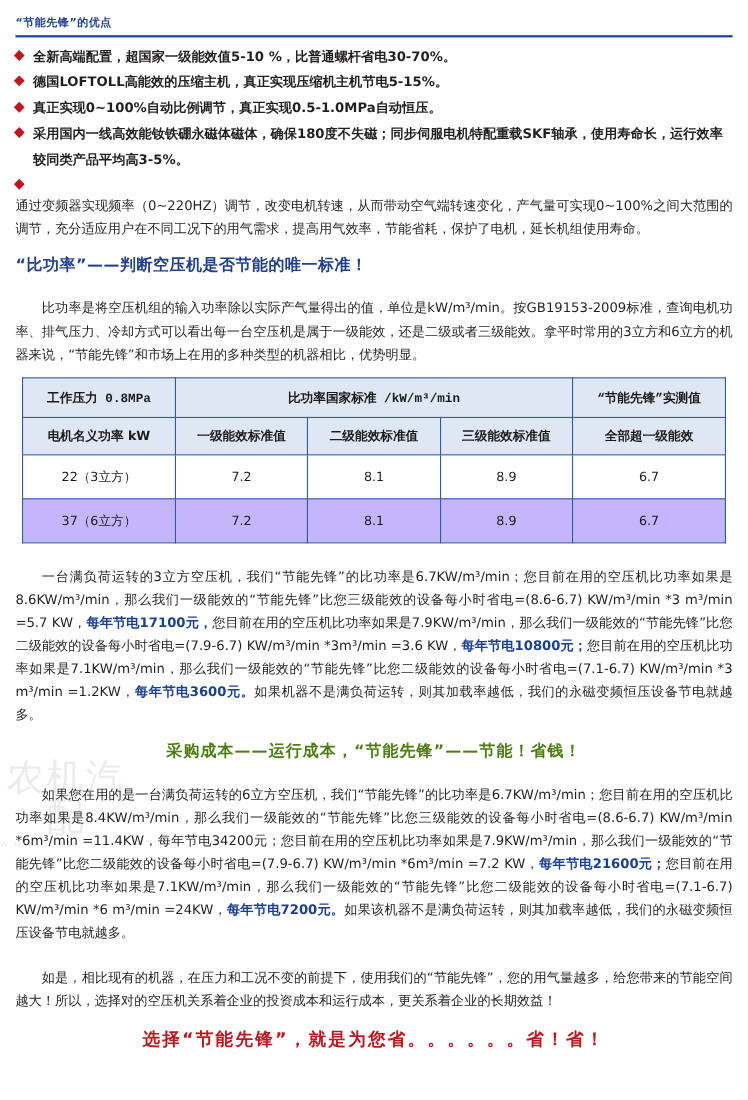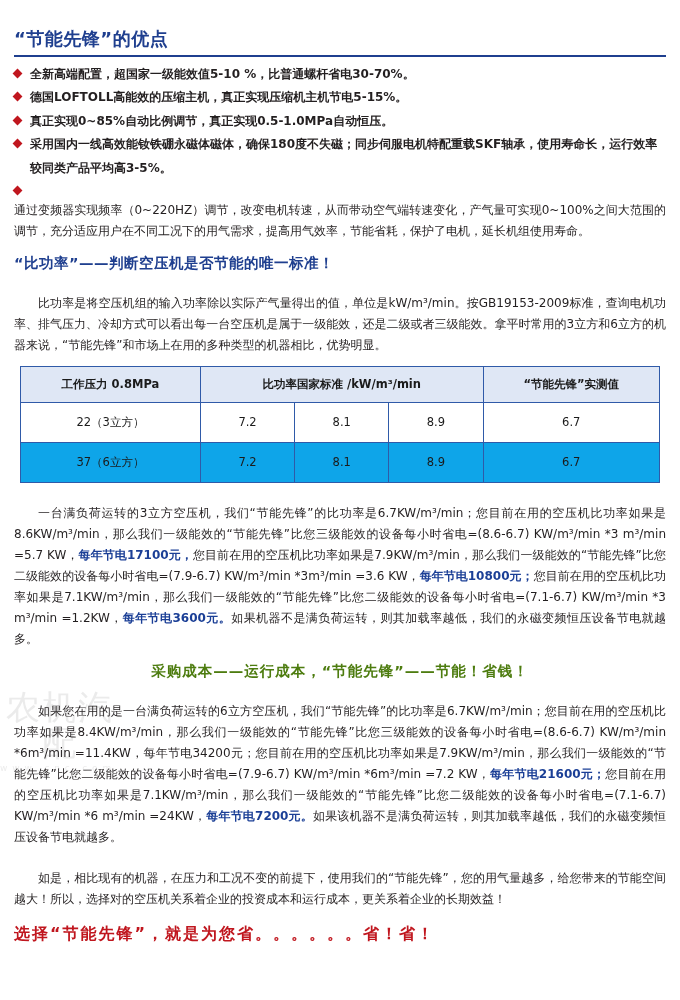--- a/index.html
+++ b/index.html
@@ -46,24 +46,24 @@
     letter-spacing: 1px;
     margin-top: 2px;
   }
   .content {
     position: relative;
     z-index: 2;
     padding: 10px 14px 0 14px;
   }
   h2.section-title {
     font-family: "DejaVu Sans", "Liberation Sans", sans-serif;
-    font-size: 18px;
+    font-size: 10px;
     font-weight: bold;
     color: #1f3f8f;
-    margin: 17px 0 6px 0;
+    margin: 4px 0 6px 0;
     padding-bottom: 4px;
     border-bottom: 2px solid #1f3f8f;
     letter-spacing: 0.5px;
   }
   h2.section-title2 {
     font-family: "DejaVu Sans", "Liberation Sans", sans-serif;
     font-size: 14.5px;
     font-weight: bold;
     color: #1f3f8f;
     margin: 12px 0 8px 0;
@@ -115,46 +115,48 @@
     border: 1px solid #2f5aa8;
     text-align: center;
     padding: 9px 4px;
     font-weight: normal;
   }
   table.spec tr.head1 td {
     background: #dfe7f5;
     font-weight: bold;
     font-size: 11.5px;
     padding: 10px 4px;
+    font-family: Liberation Mono, monospace;
   }
   table.spec tr.head2 td {
     background: #dfe7f5;
     font-weight: bold;
     padding: 9px 4px;
   }
   table.spec tr.row td {
     background: #ffffff;
     padding: 12px 4px;
   }
   table.spec tr.row.alt td {
-    background: #0ea5e9;
+    background: #c4b5fd;
   }
   .hl-blue {
     color: #1b3f96;
     font-weight: bold;
   }
   .center-blue {
     text-align: center;
     color: #4d7c0f;
     font-weight: bold;
     font-size: 14.5px;
     margin: 12px 0 8px 0;
     letter-spacing: 1px;
   }
   .footer-slogan {
+    text-align: center;
     color: #c0161e;
     font-weight: bold;
     font-size: 16px;
     letter-spacing: 2px;
     margin: 14px 0 6px 0;
   }
 </style>
 </head>
 <body>
 
@@ -165,39 +167,46 @@
     <div class="wm-sub">w w w . c n c . c o m</div>
   </div>
 
   <div class="content">
 
     <h2 class="section-title">“节能先锋”的优点</h2>
 
     <ul class="bullets">
       <li><span class="dia"></span><span>全新高端配置，超国家一级能效值5-10 %，比普通螺杆省电30-70%。</span></li>
       <li><span class="dia"></span><span>德国LOFTOLL高能效的压缩主机，真正实现压缩机主机节电5-15%。</span></li>
-      <li><span class="dia"></span><span>真正实现0~85%自动比例调节，真正实现0.5-1.0MPa自动恒压。</span></li>
+      <li><span class="dia"></span><span>真正实现0~100%自动比例调节，真正实现0.5-1.0MPa自动恒压。</span></li>
       <li><span class="dia"></span><span>采用国内一线高效能钕铁硼永磁体磁体，确保180度不失磁；同步伺服电机特配重载SKF轴承，使用寿命长，运行效率较同类产品平均高3-5%。</span></li>
       <li><span class="dia"></span></li>
     </ul>
 
     <p class="body-text">通过变频器实现频率（0~220HZ）调节，改变电机转速，从而带动空气端转速变化，产气量可实现0~100%之间大范围的调节，充分适应用户在不同工况下的用气需求，提高用气效率，节能省耗，保护了电机，延长机组使用寿命。</p>
 
     <h2 class="section-title2">“比功率”——判断空压机是否节能的唯一标准！</h2>
 
     <p class="body-text indent">比功率是将空压机组的输入功率除以实际产气量得出的值，单位是kW/m³/min。按GB19153-2009标准，查询电机功率、排气压力、冷却方式可以看出每一台空压机是属于一级能效，还是二级或者三级能效。拿平时常用的3立方和6立方的机器来说，“节能先锋”和市场上在用的多种类型的机器相比，优势明显。</p>
 
     <div class="tbl-wrap">
       <table class="spec">
         <tbody>
             <tr class="head1">
           <td>工作压力 0.8MPa</td>
           <td colspan="3">比功率国家标准 /kW/m³/min</td>
           <td>“节能先锋”实测值</td>
         </tr>
+        <tr class="head2">
+          <td>电机名义功率 kW</td>
+          <td>一级能效标准值</td>
+          <td>二级能效标准值</td>
+          <td>三级能效标准值</td>
+          <td>全部超一级能效</td>
+        </tr>
         <tr class="row">
           <td>22（3立方）</td>
           <td>7.2</td>
           <td>8.1</td>
           <td>8.9</td>
           <td>6.7</td>
         </tr>
         <tr class="row alt">
           <td>37（6立方）</td>
           <td>7.2</td>

